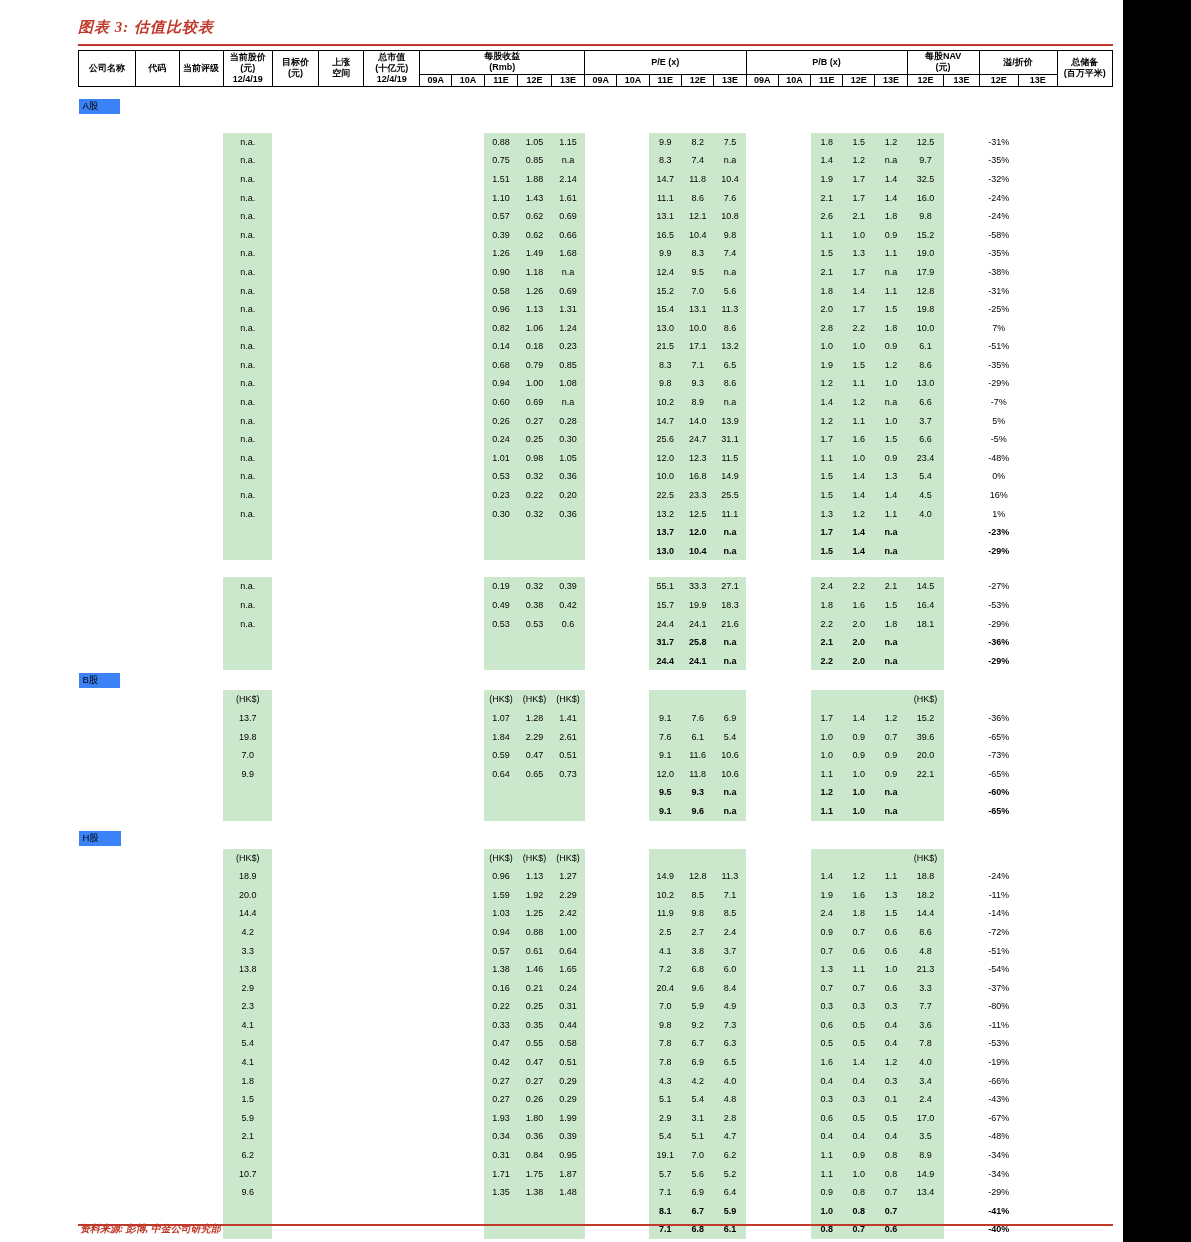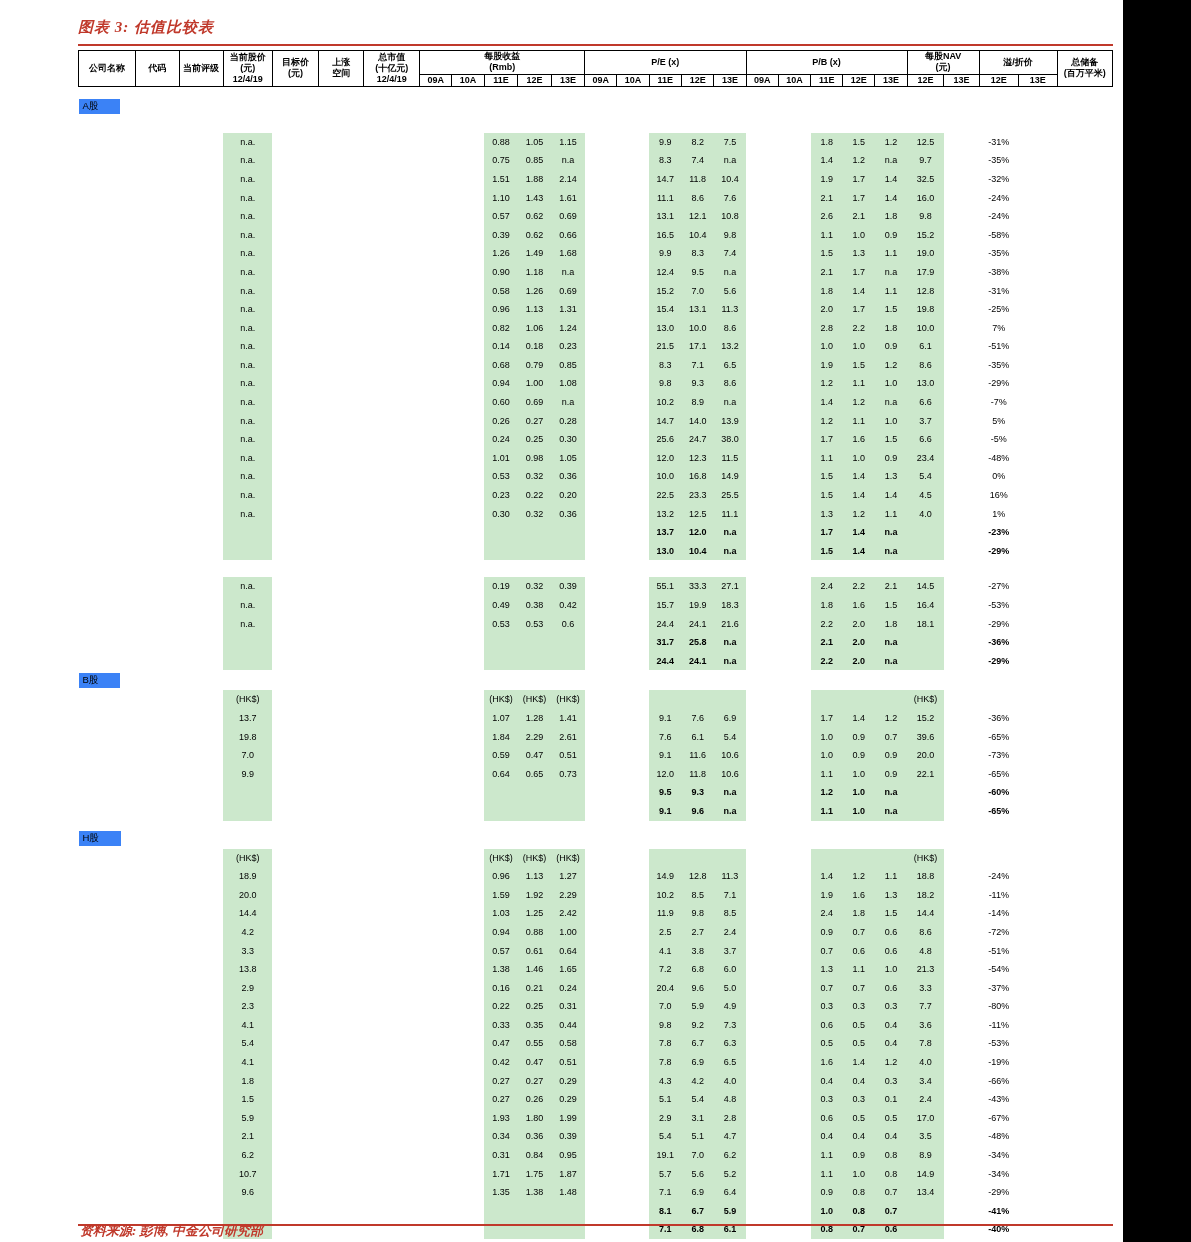--- a/index.html
+++ b/index.html
@@ -10,21 +10,21 @@
     position:absolute;left:78px;top:18px;
     font-family:"Liberation Serif",serif;
     font-style:italic;font-weight:bold;font-size:15px;color:#c0392b;
     letter-spacing:1px;
   }
   .rule-top{position:absolute;left:78px;top:44px;width:1035px;height:2px;background:#c0392b;}
   .rule-bottom{position:absolute;left:78px;top:1224px;width:1035px;height:2px;background:#c0392b;}
   .source{
     position:absolute;left:80px;top:1236px;
     font-family:"Liberation Serif",serif;
-    font-style:italic;font-weight:bold;font-size:13px;color:#c0392b;
+    font-style:italic;font-weight:bold;font-size:10px;color:#c0392b;
     transform:translateY(-14px);
   }
 
   table.main{position:absolute;left:78px;top:50px;border-collapse:collapse;width:1035px;}
   table.main td,table.main th{padding:0;font-size:9px;color:#000;}
 
   thead th{
     border:1px solid #000;
     font-weight:bold;font-size:8.5px;line-height:1.25;
     text-align:center;vertical-align:middle;
@@ -599,21 +599,21 @@
             <td class="cell"></td>
             <td class="cell"></td>
             <td class="cell"></td>
             <td class="cell grp">0.24</td>
             <td class="cell grp">0.25</td>
             <td class="cell grp">0.30</td>
             <td class="cell"></td>
             <td class="cell"></td>
             <td class="cell grp">25.6</td>
             <td class="cell grp">24.7</td>
-            <td class="cell grp">38.0</td>
+            <td class="cell grp">31.1</td>
             <td class="cell"></td>
             <td class="cell"></td>
             <td class="cell grp">1.7</td>
             <td class="cell grp">1.6</td>
             <td class="cell grp">1.5</td>
             <td class="cell grp">6.6</td>
             <td class="cell"></td>
             <td class="cell">-5%</td>
             <td class="cell"></td>
             <td class="cell"></td>
@@ -1367,21 +1367,21 @@
             <td class="cell"></td>
             <td class="cell"></td>
             <td class="cell"></td>
             <td class="cell grp">0.16</td>
             <td class="cell grp">0.21</td>
             <td class="cell grp">0.24</td>
             <td class="cell"></td>
             <td class="cell"></td>
             <td class="cell grp">20.4</td>
             <td class="cell grp">9.6</td>
-            <td class="cell grp">5.0</td>
+            <td class="cell grp">8.4</td>
             <td class="cell"></td>
             <td class="cell"></td>
             <td class="cell grp">0.7</td>
             <td class="cell grp">0.7</td>
             <td class="cell grp">0.6</td>
             <td class="cell grp">3.3</td>
             <td class="cell"></td>
             <td class="cell">-37%</td>
             <td class="cell"></td>
             <td class="cell"></td>

